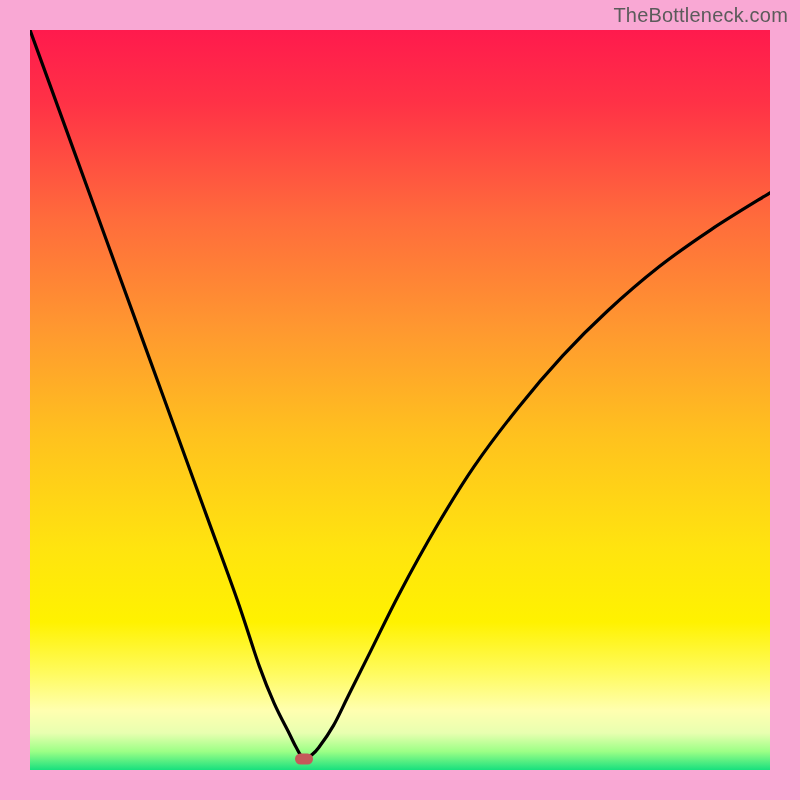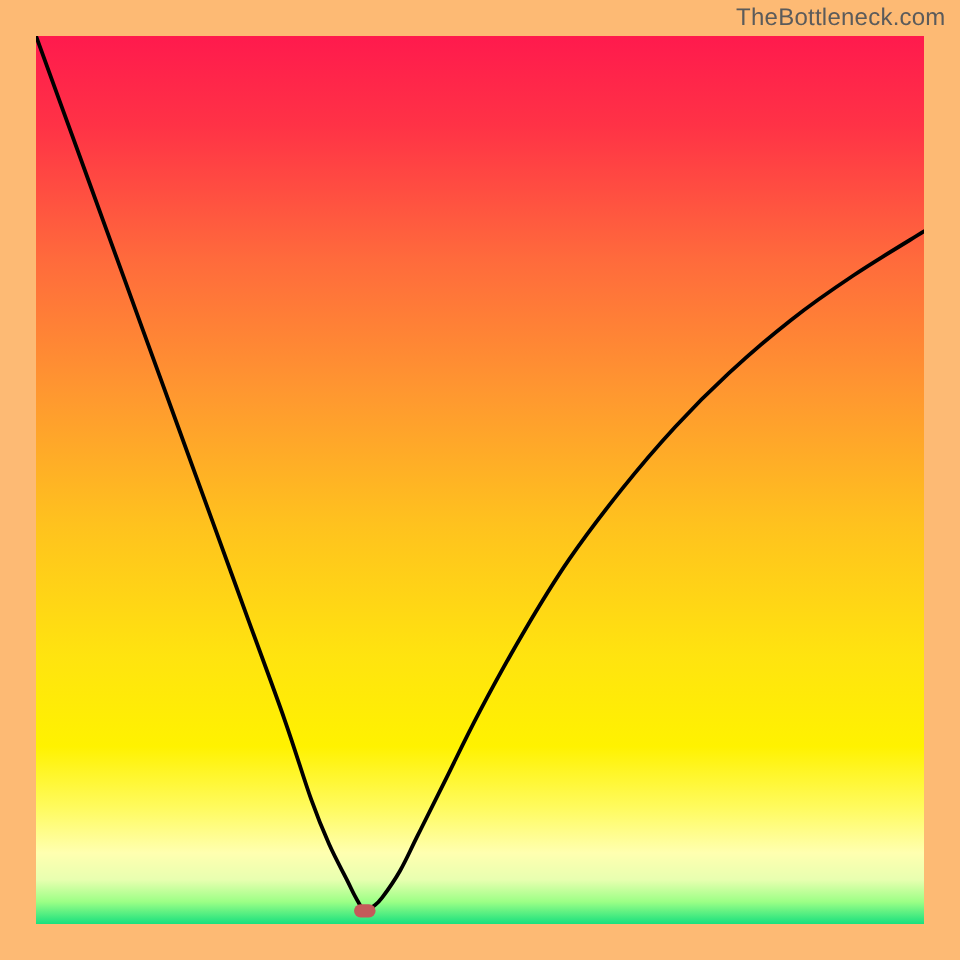--- a/index.html
+++ b/index.html
@@ -8,21 +8,21 @@
     width: 800px;
     height: 800px;
     overflow: hidden;
     background: #000;
     font-family: Arial, Helvetica, sans-serif;
   }
   .frame {
     position: relative;
     width: 800px;
     height: 800px;
-    background: #fdba74;
+    background: #f9a8d4;
   }
   .plot {
     position: absolute;
     left: 30px;
     top: 30px;
     width: 740px;
     height: 740px;
     overflow: hidden;
   }
   .gradient {

